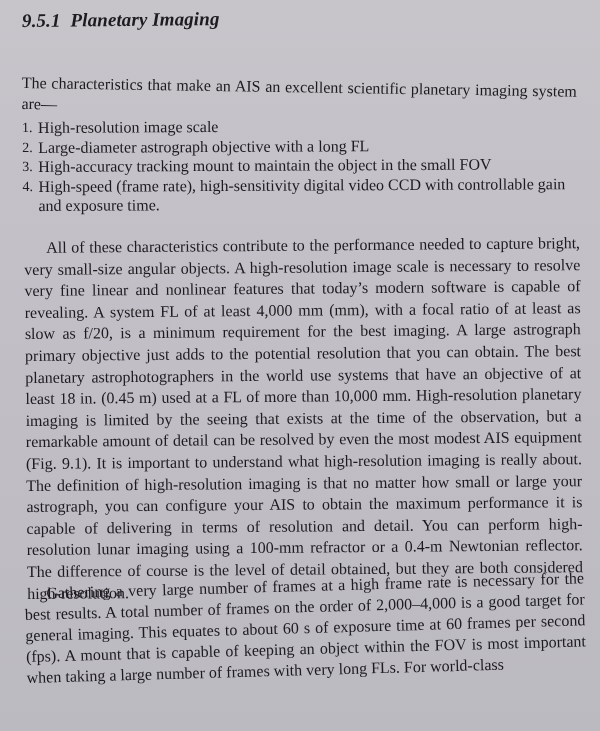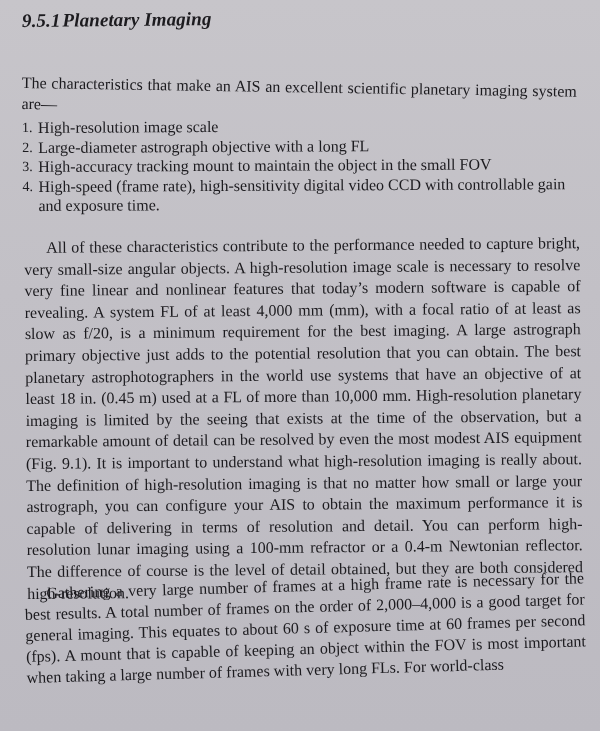--- a/index.html
+++ b/index.html
@@ -27,21 +27,21 @@
       left: 22px;
       top: 10px;
       font-size: 19px;
       font-weight: bold;
       font-style: italic;
       letter-spacing: 0.1px;
       transform: rotate(-0.6deg);
       transform-origin: left center;
     }
     .section-heading .num {
-      margin-right: 2px;
+      margin-right: 10px;
       text-align: center;
     }
     .intro {
       position: absolute;
       left: 22px;
       top: 72px;
       width: 555px;
       font-size: 16px;
       line-height: 21px;
       text-align: justify;

